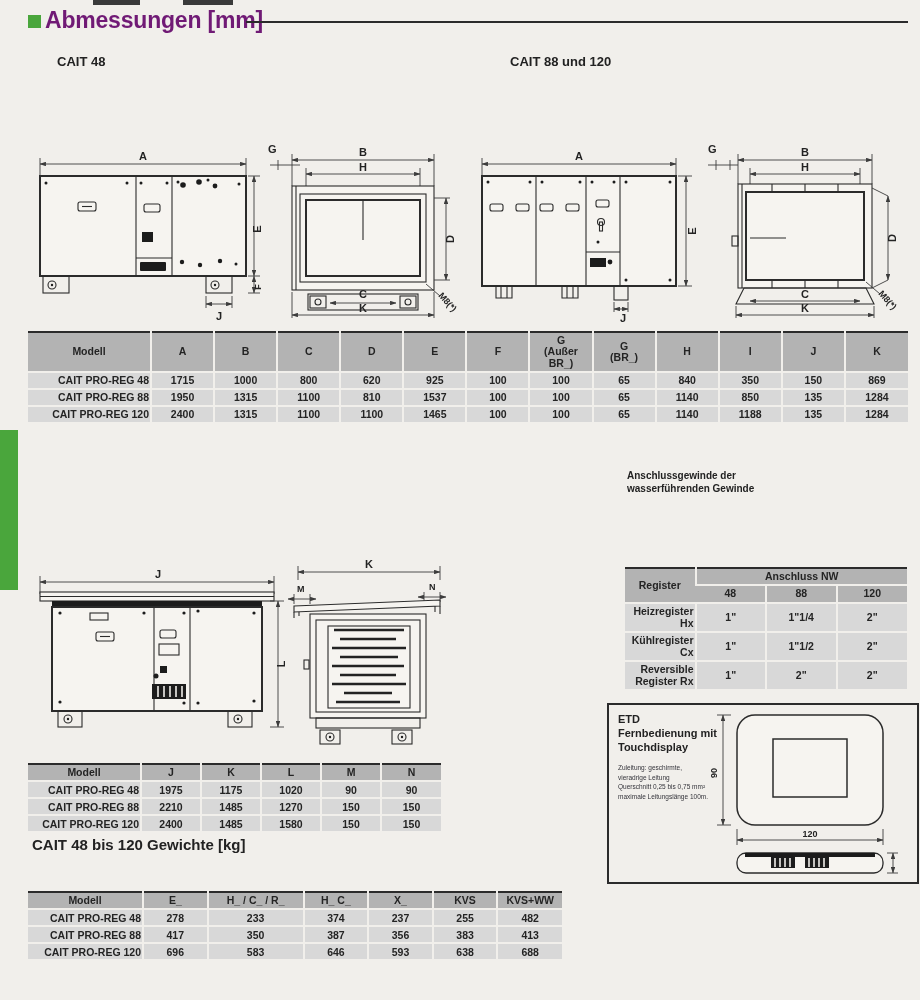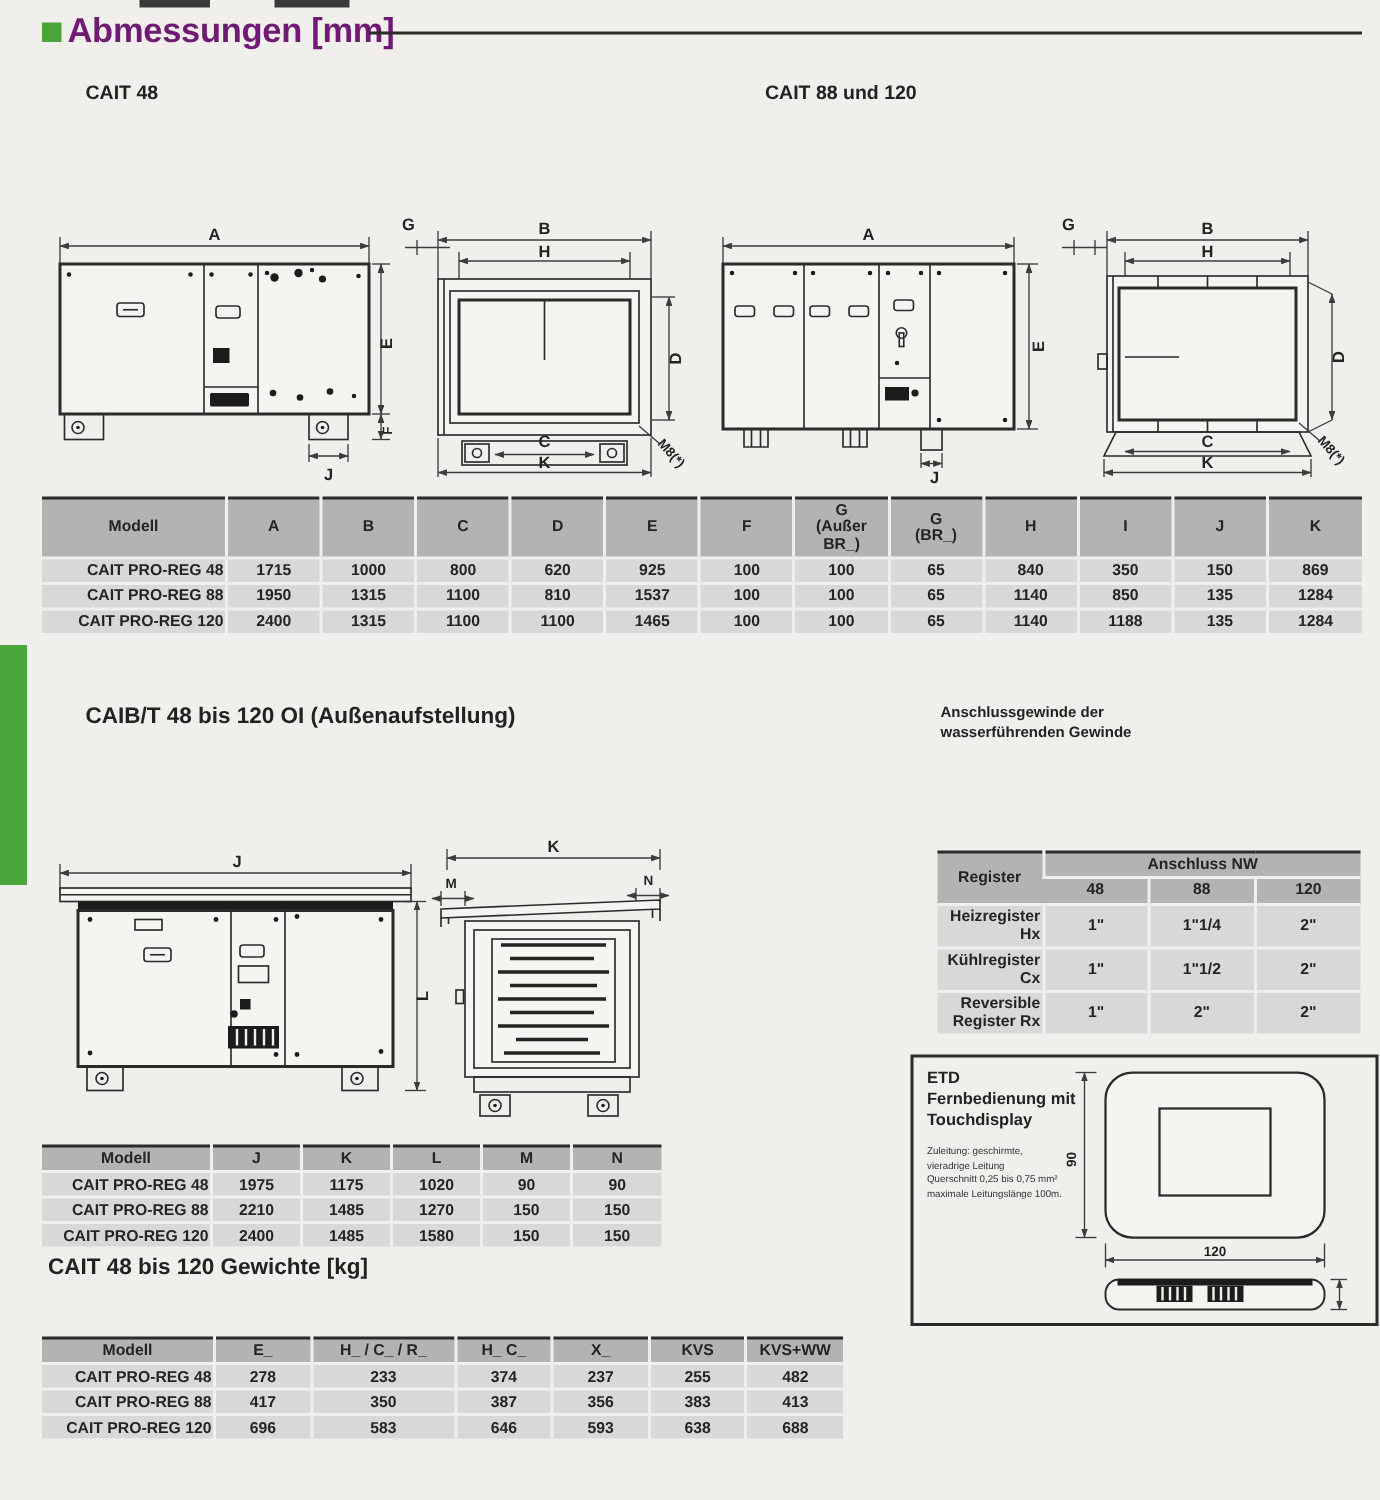--- a/index.html
+++ b/index.html
@@ -320,21 +320,20 @@
             <td>1188</td>
             <td>135</td>
             <td>1284</td>
           </tr>
         </tbody>
       </table>
   </div>
 
   <div class="abs" id="green-bar"></div>
 
-  <div class="abs sec-h2" style="left:57px;top:469px;">CAIB/T 48 bis 120 OI (Außenaufstellung)</div>
   <div class="abs sec-h" style="left:627px;top:469px;">Anschlussgewinde der
 wasserführenden Gewinde</div>
 
   <div class="abs" style="left:625px;top:567px;width:282px;">
     <table class="dt t-reg">
       <thead>
         <tr>
           <th rowspan="2">Register</th>
           <th colspan="3">Anschluss NW</th>
         </tr>

